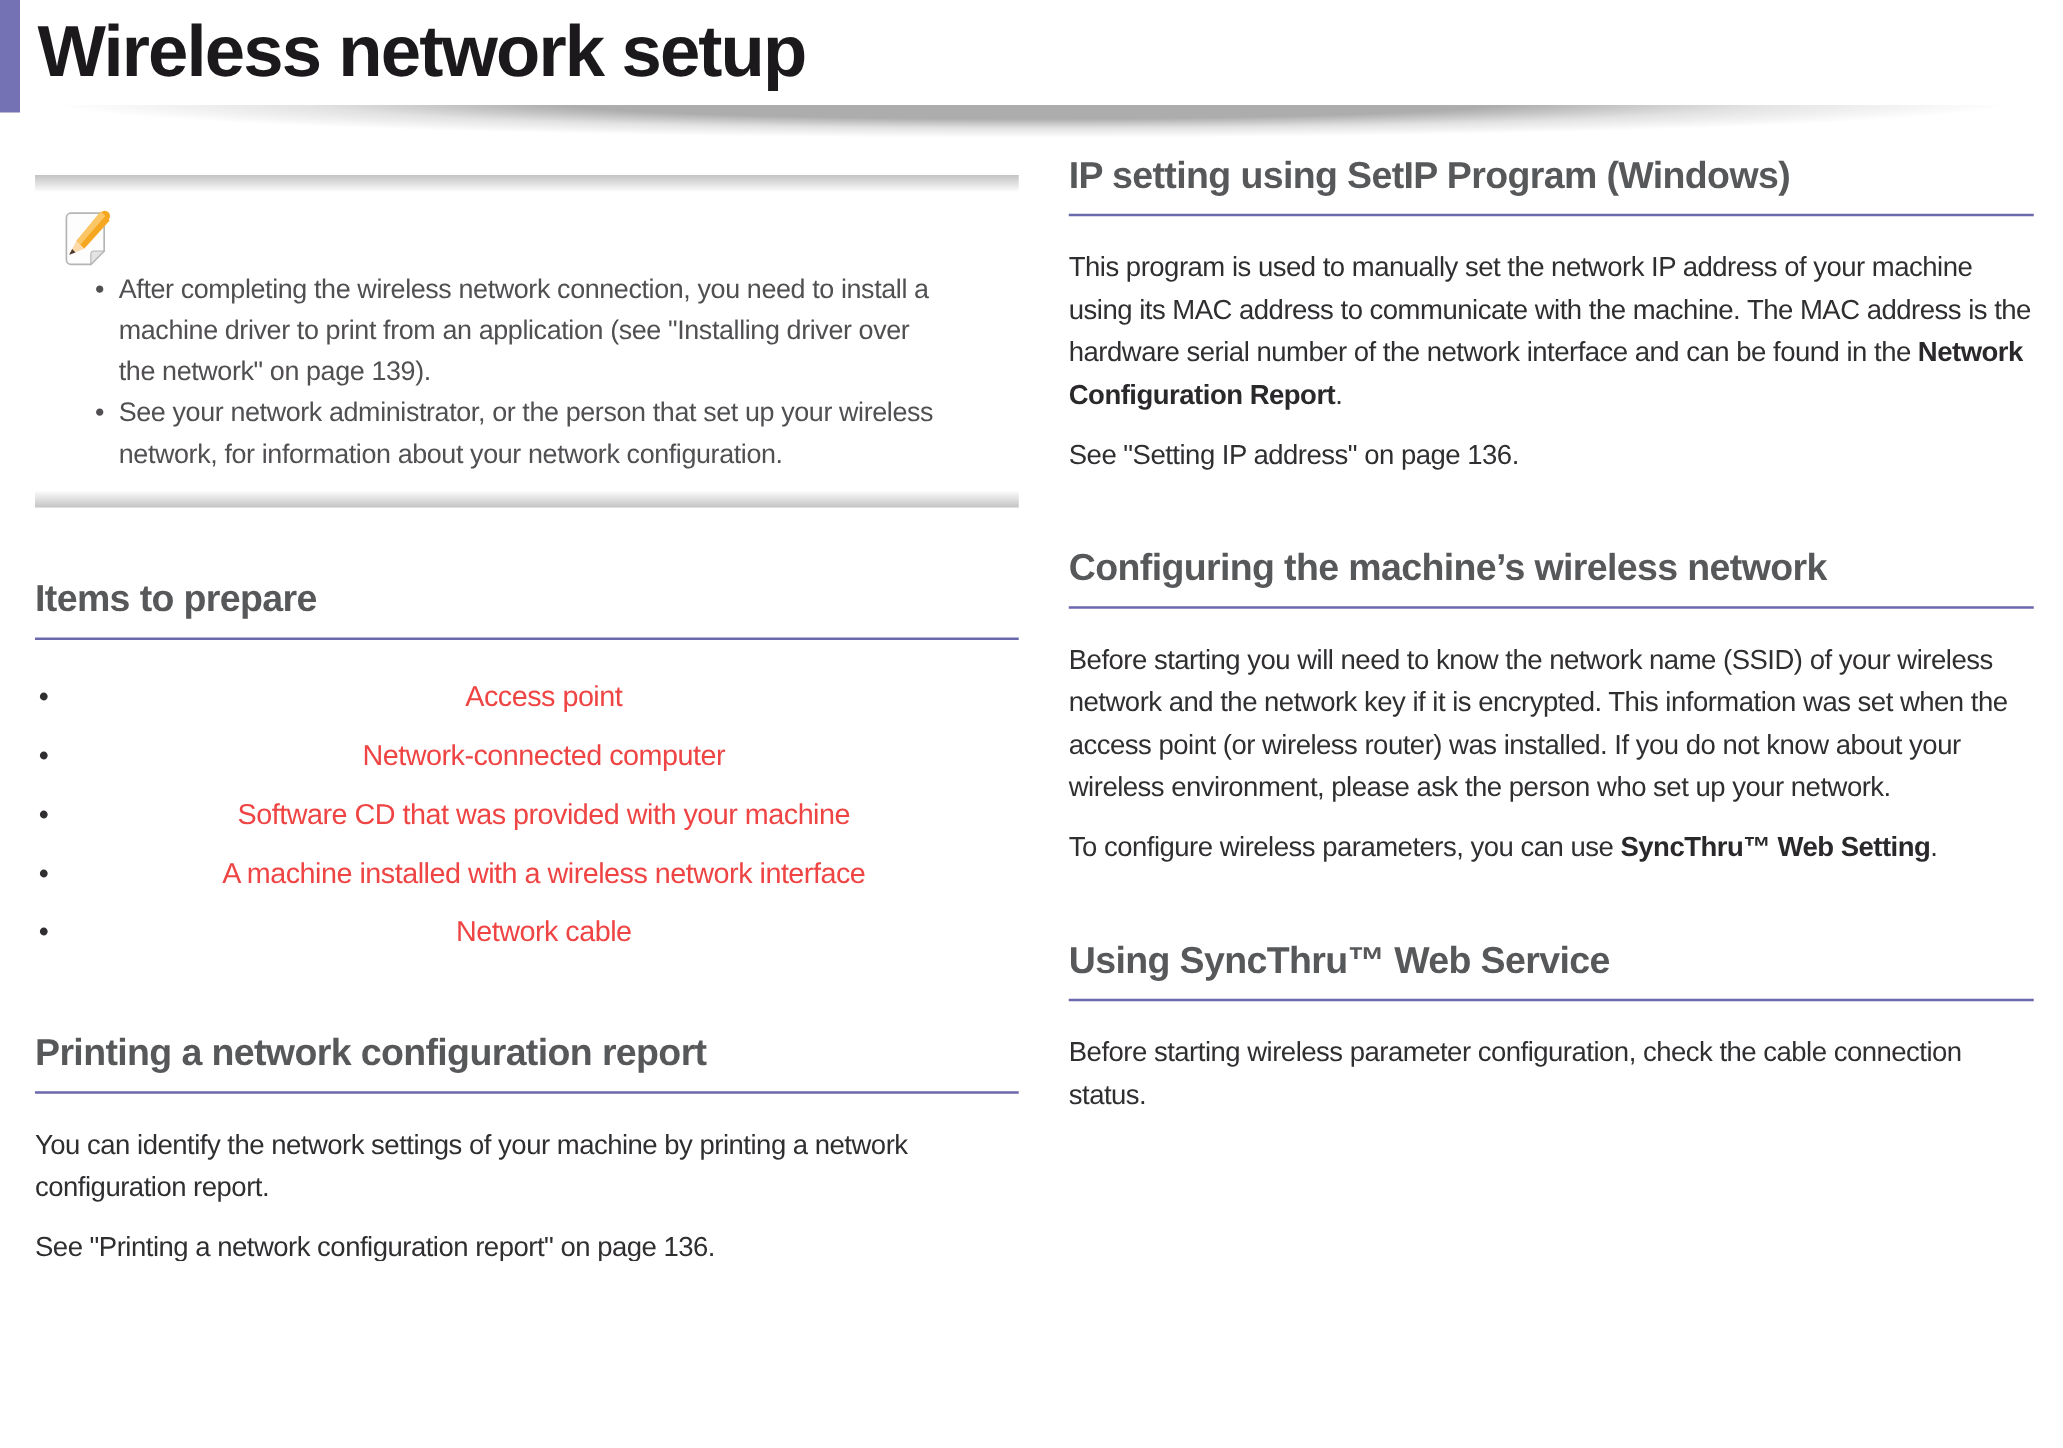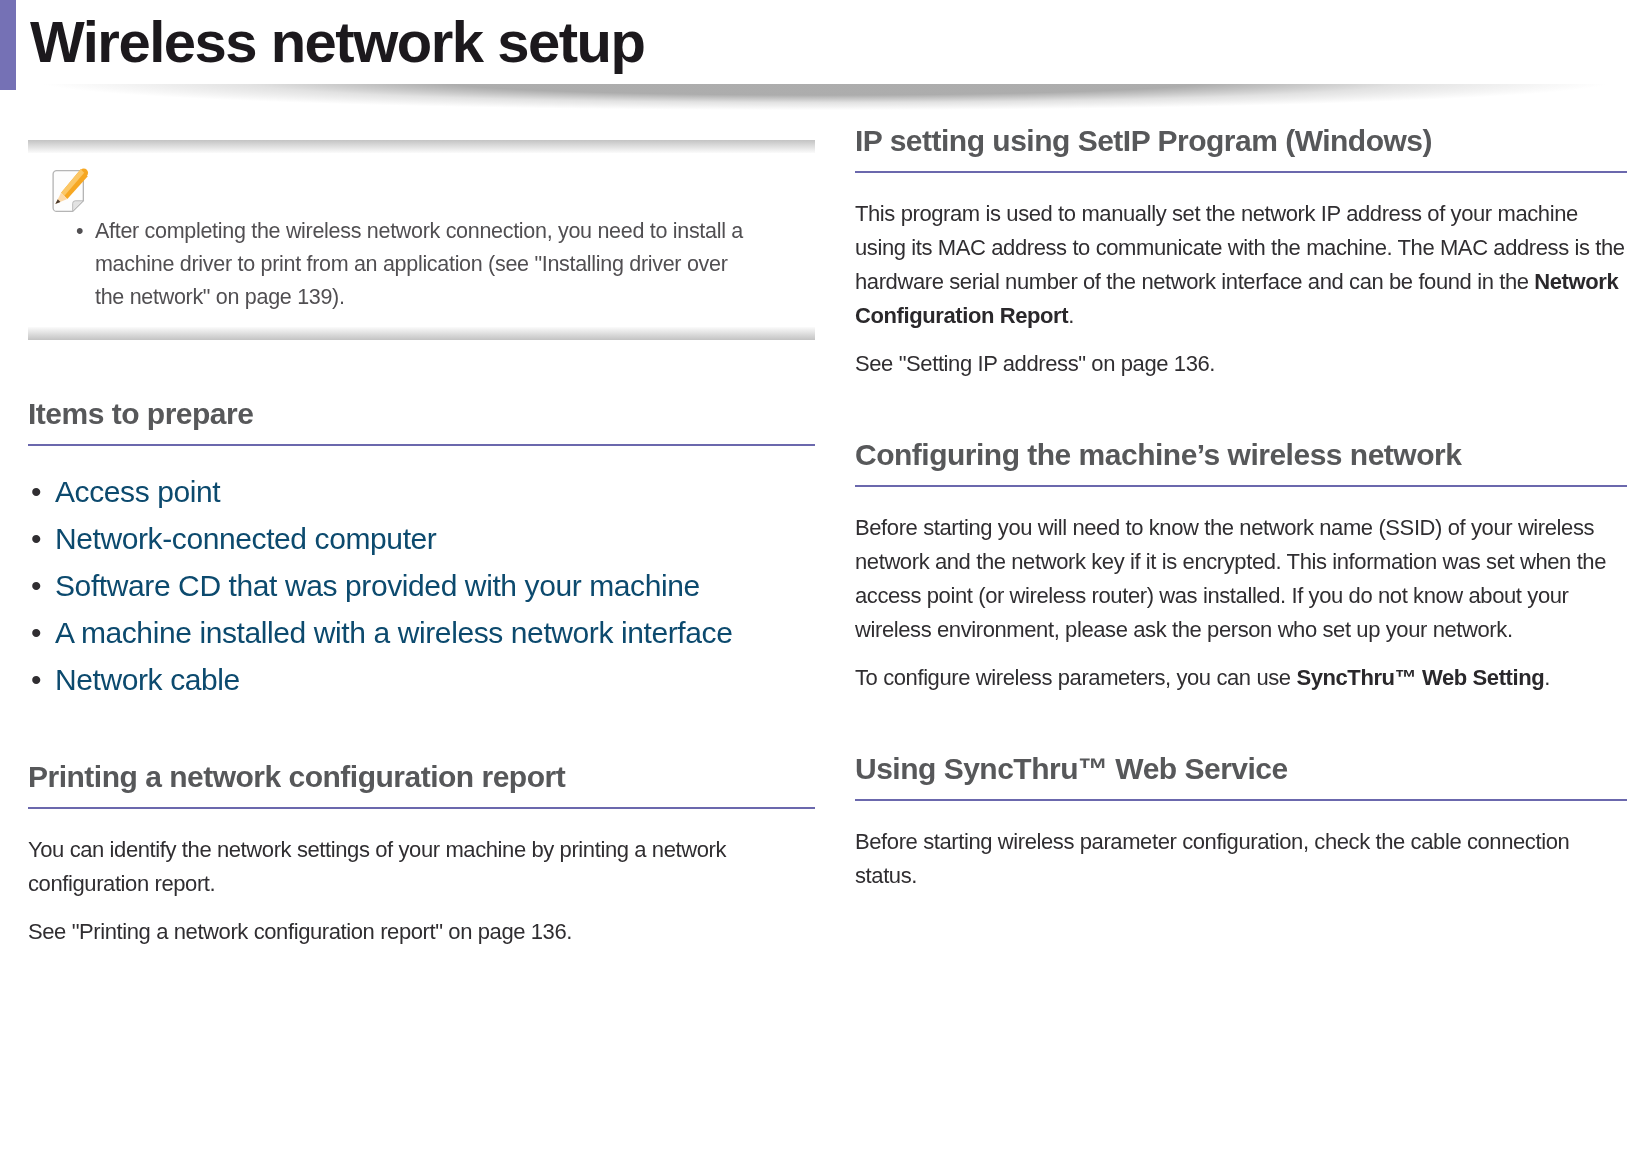--- a/index.html
+++ b/index.html
@@ -90,24 +90,25 @@
     letter-spacing: -0.4px;
     color: #302e31;
   }
   .para + .para { margin-top: 14px; }
   .para b { font-weight: bold; color: #2a282b; }
 
   .items-list {
     list-style: none;
     margin: 22px 0 0 0;
     padding: 0;
-    font-size: 30px;
+    font-size: 23px;
     line-height: 47px;
     letter-spacing: -0.4px;
-    color: #0c4a6e;
+    color: #ef4444;
+    text-align: center;
   }
   .items-list li { position: relative; padding-left: 27px; }
   .items-list li::before {
     content: "•";
     position: absolute; left: 3px; top: 0;
     color: #302e31;
   }
 
   
   .footer-chapter {
@@ -150,20 +151,21 @@
           <path d="M4 8 a4 4 0 0 1 4 -4 h26 a4 4 0 0 1 4 4 v30 L26 50 H8 a4 4 0 0 1 -4 -4 Z" fill="#fdfdfd" stroke="#b5b5b5" stroke-width="1.5"></path>
           <path d="M38 38 L26 50 V41 a3 3 0 0 1 3 -3 Z" fill="#e3e3e3" stroke="#b5b5b5" stroke-width="1"></path>
           <circle cx="38.5" cy="6.5" r="4.8" fill="#f6a722"></circle>
           <polygon points="35,2.5 43,10.5 20,36 13,29" fill="#f6a722"></polygon>
           <polygon points="35,2.5 39,6.5 16.5,32.5 13,29" fill="#fbc766"></polygon>
           <polygon points="13,29 20,36 6.5,41.5" fill="#fcd9a8"></polygon>
           <polygon points="9.2,36.3 6.5,41.5 12.2,39.3" fill="#4a3a2e"></polygon>
         </svg>
         <ul class="note-list">
           <li>After completing the wireless network connection, you need to install a machine driver to print from an application (see "Installing driver over the network" on page 139).</li>
+          <li>See your network administrator, or the person that set up your wireless network, for information about your network configuration.</li>
         </ul>
       </div>
       <div class="note-bar-bottom"></div>
     </div>
 
     <h2 class="section-heading mt-section">Items to prepare</h2>
     <ul class="items-list">
       <li>Access point</li>
       <li>Network-connected computer</li>
       <li>Software CD that was provided with your machine</li>

